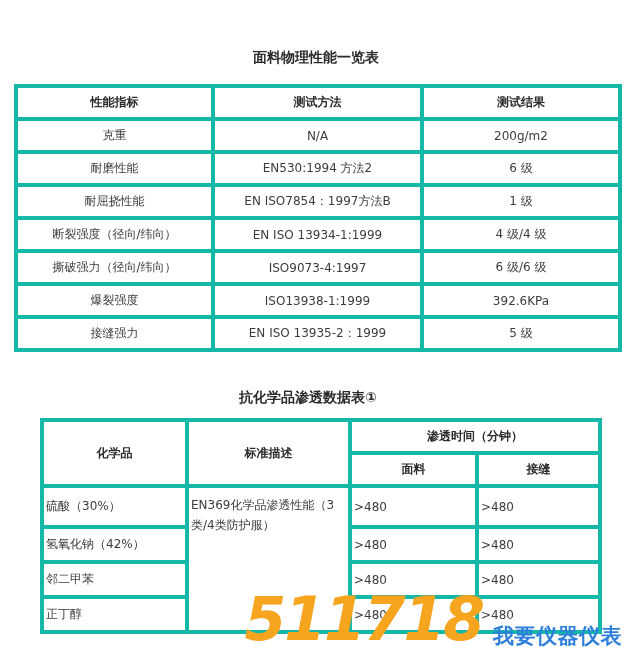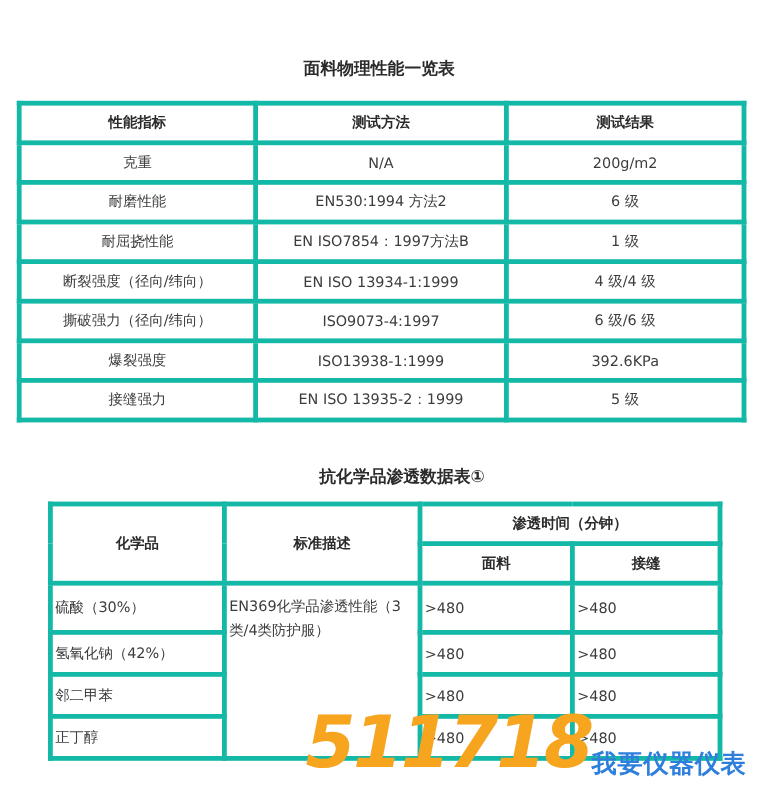--- a/index.html
+++ b/index.html
@@ -13,21 +13,21 @@
   .page { position: relative; width: 637px; height: 660px; background: #ffffff; }
 
   .tbl-title {
     position: absolute;
     text-align: center;
     font-size: 14px;
     font-weight: bold;
     color: #2b2b2b;
   }
   .t1-title { top: 49px; left: 14px; width: 604px; }
-  .t2-title { top: 389px; left: 56px; width: 558px; }
+  .t2-title { top: 389px; left: 29px; width: 558px; }
 
   table { border-collapse: collapse; table-layout: fixed; background: #ffffff; }
   th, td { border: 4px solid #14b8a6; font-size: 12px; font-weight: normal; overflow: hidden; }
 
   
   .t1 { position: absolute; left: 14px; top: 84px; width: 604px; }
   .t1 th, .t1 td { height: 29px; text-align: center; vertical-align: middle; padding: 0 4px; color: #3c3c3c; }
   .t1 th { font-weight: bold; color: #2b2b2b; }
 
   
@@ -48,21 +48,21 @@
     white-space: nowrap;
   }
   .wm-num {
     font-size: 60px;
     font-weight: bold;
     font-style: italic;
     color: #f7a41e;
     line-height: 0.92;
     letter-spacing: -2px;
   }
-  .wm-right { display: flex; flex-direction: row; align-items: flex-end; margin-left: 0; }
+  .wm-right { display: flex; flex-direction: row; align-items: flex-end; margin-left: 10px; }
   .wm-slogan {
     font-size: 21px;
     font-weight: bold;
     color: #2e7fdc;
     line-height: 1.05;
     letter-spacing: 0.5px;
   }
   .wm-domain {
     font-size: 45px;
     font-weight: bold;

